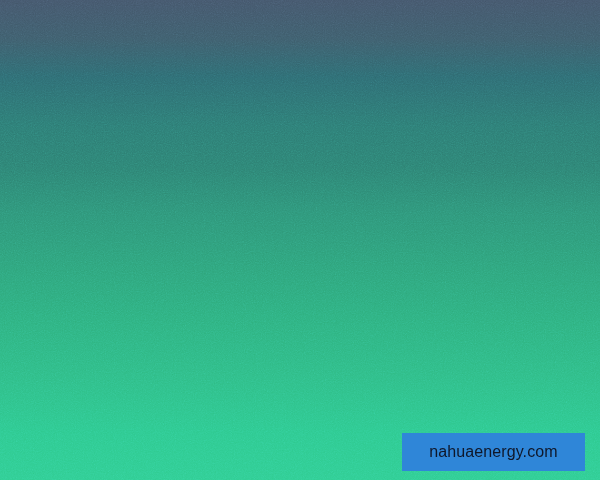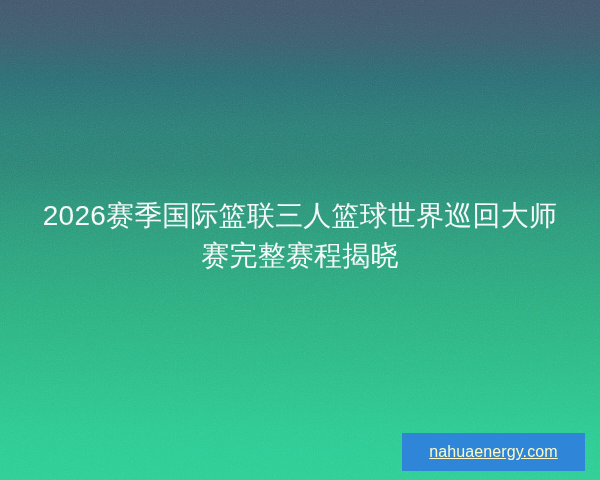--- a/index.html
+++ b/index.html
@@ -66,40 +66,36 @@
     height: 38px;
     background: #2f86d8;
     display: flex;
     align-items: center;
     justify-content: center;
   }
 
   #site-badge-label {
     font-size: 16px;
     font-weight: 400;
-    color: #fef9c3;
+    color: #0f172a;
     letter-spacing: 0.1px;
     line-height: 1;
-    text-decoration: underline;
   }
 </style>
 </head>
 <body>
 
 <div id="hero-card">
 
   <svg id="noise-overlay" width="600" height="480" xmlns="http://www.w3.org/2000/svg">
     <filter id="grain">
       <feTurbulence type="fractalNoise" baseFrequency="0.9" numOctaves="3" stitchTiles="stitch"></feTurbulence>
       <feColorMatrix type="saturate" values="0"></feColorMatrix>
     </filter>
     <rect width="600" height="480" filter="url(#grain)"></rect>
   </svg>
 
-  <div id="title-block">
-    <h1 id="headline">2026赛季国际篮联三人篮球世界巡回大师赛完整赛程揭晓</h1>
-  </div>
 
   <div id="site-badge">
     <span id="site-badge-label">nahuaenergy.com</span>
   </div>
 
 </div>
 
 </body></html>

